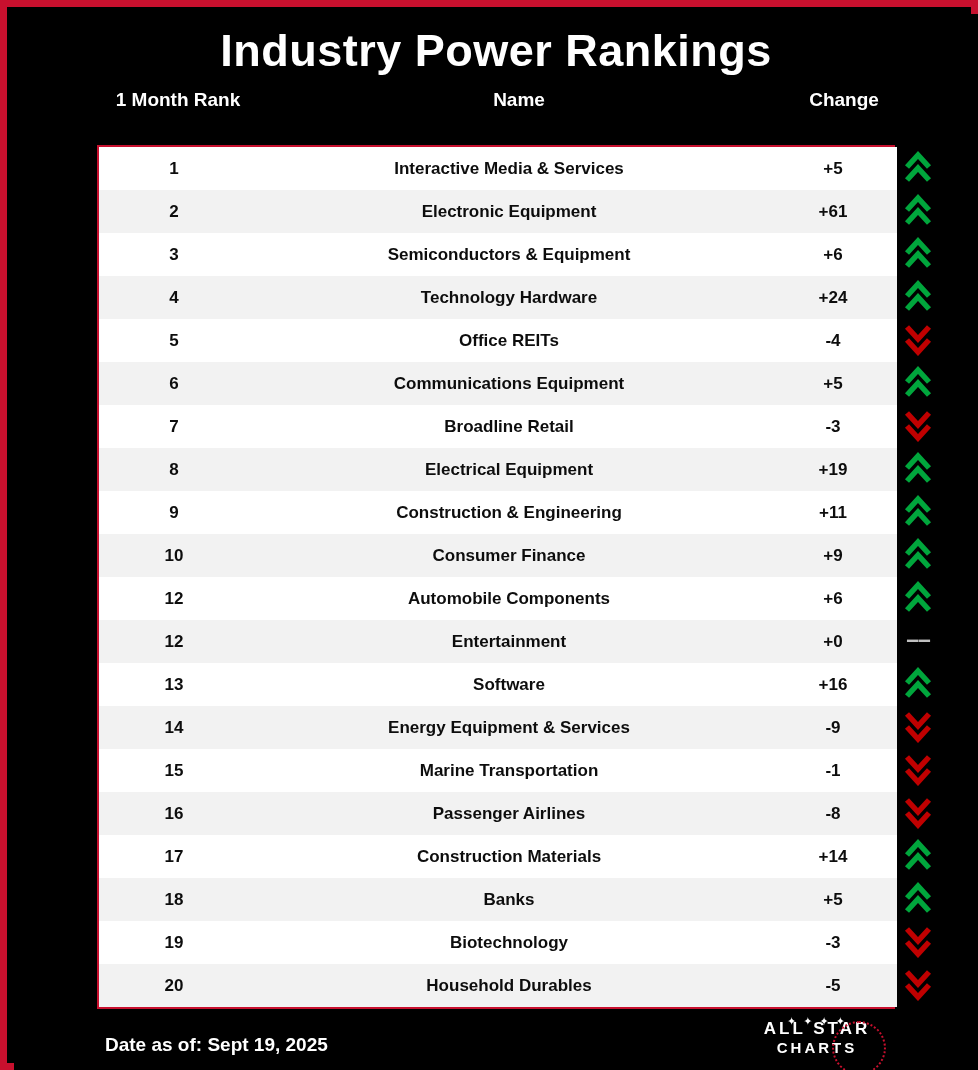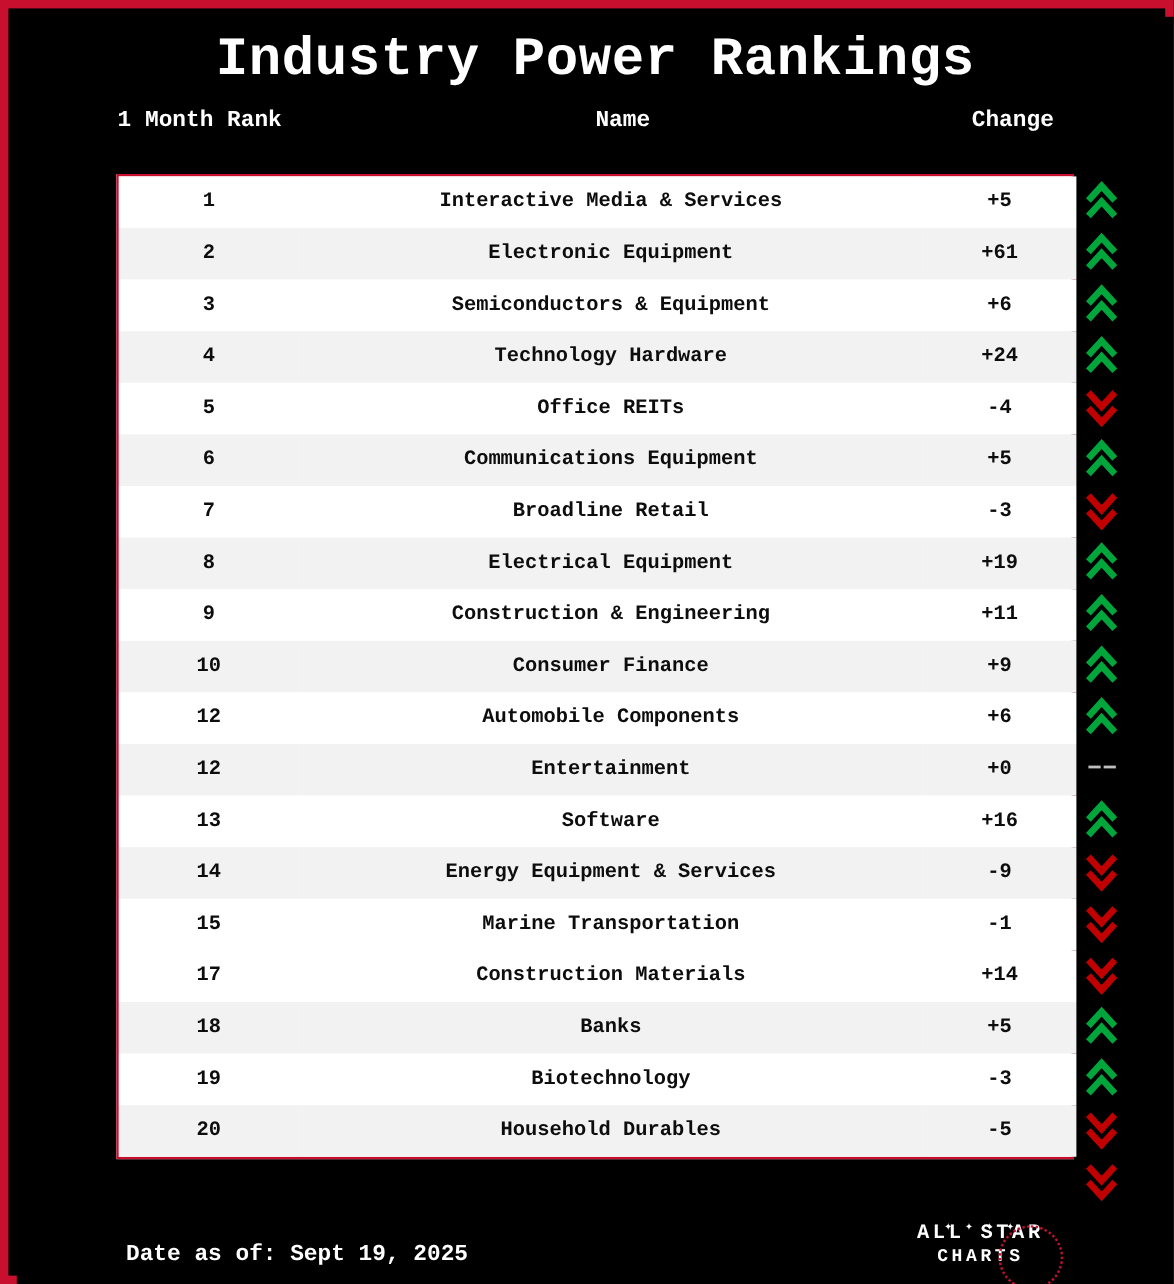--- a/index.html
+++ b/index.html
@@ -14,21 +14,20 @@
     overflow: hidden;
   }
   .frame {
     position: absolute;
     left: 0; top: 0;
     width: 978px;
     height: 1070px;
     background: #000000;
     box-sizing: border-box;
     border: 7px solid #c8102e;
-    font-family: Liberation Mono, monospace;
   }
   .inner {
     position: absolute;
     left: 7px; top: 7px;
     width: 964px;
     height: 1056px;
     background: #000000;
   }
   .title {
     text-align: center;
@@ -45,20 +44,21 @@
     margin-top: 16px;
     color: #ffffff;
     font-weight: bold;
     font-size: 19px;
   }
   .h-rank {
     position: absolute;
     left: 84px;
     top: 0;
     width: 160px;
+    text-align: center;
   }
   .h-name {
     position: absolute;
     left: 240px;
     top: 0;
     width: 530px;
     text-align: center;
   }
   .h-change {
     position: absolute;
@@ -254,20 +254,25 @@
             <tr class="even">
               <td class="col-rank">14</td>
               <td class="col-name">Energy Equipment &amp; Services</td>
               <td class="col-change">-9</td>
             </tr>
             <tr class="odd">
               <td class="col-rank">15</td>
               <td class="col-name">Marine Transportation</td>
               <td class="col-change">-1</td>
             </tr>
+            <tr class="even">
+              <td class="col-rank">16</td>
+              <td class="col-name">Passenger Airlines</td>
+              <td class="col-change">-8</td>
+            </tr>
             <tr class="odd">
               <td class="col-rank">17</td>
               <td class="col-name">Construction Materials</td>
               <td class="col-change">+14</td>
             </tr>
             <tr class="even">
               <td class="col-rank">18</td>
               <td class="col-name">Banks</td>
               <td class="col-change">+5</td>
             </tr>

